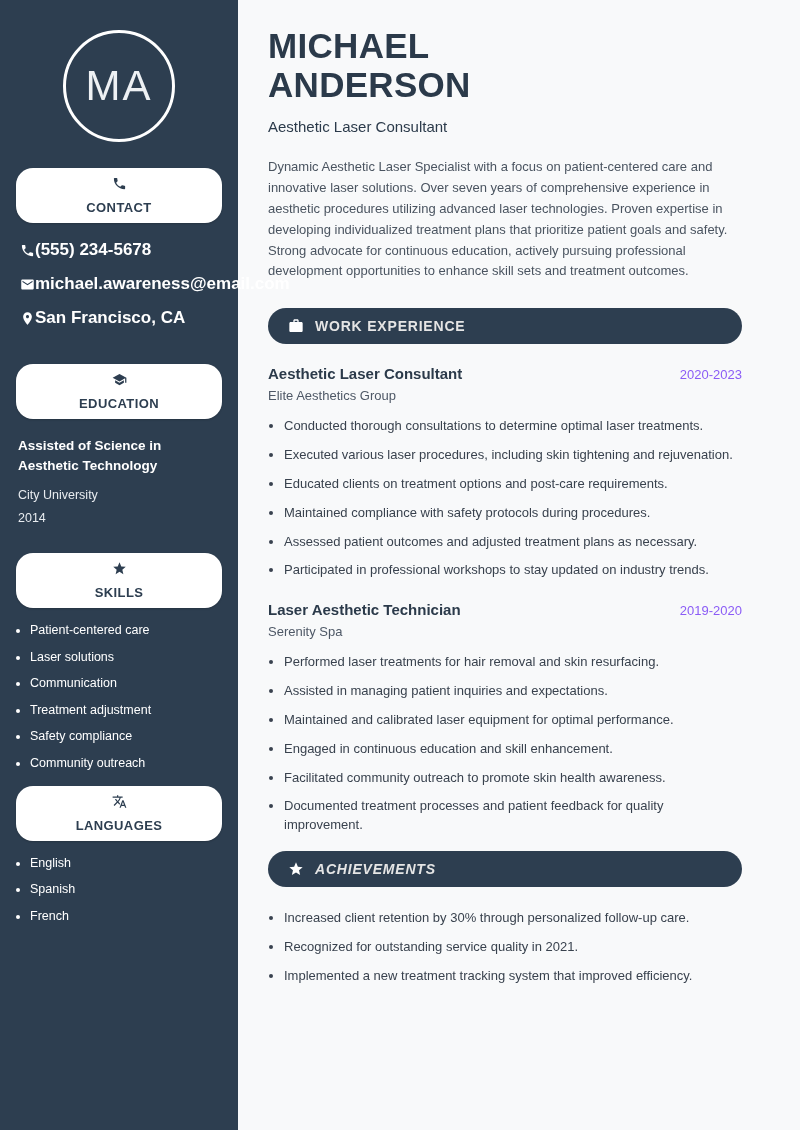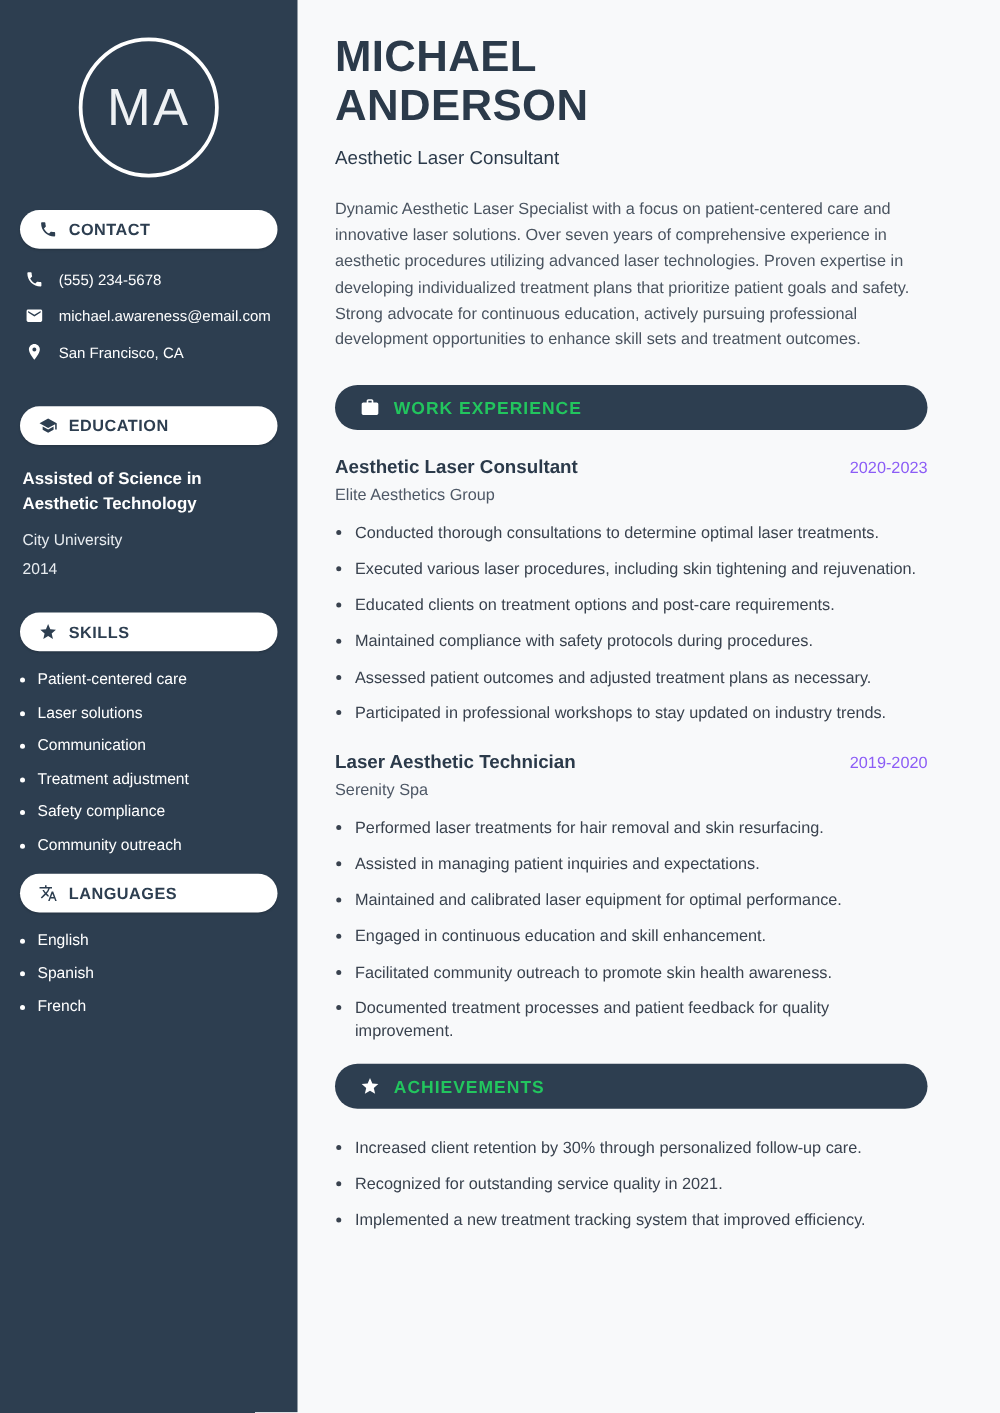--- a/index.html
+++ b/index.html
@@ -10,41 +10,41 @@
 
   
   .sidebar { flex: 0 0 238px; width: 238px; background: #2d3e50; color: #ffffff; padding-top: 30px; }
   .avatar { width: 112px; height: 112px; border: 3px solid #ffffff; border-radius: 50%;
             margin: 0 auto 26px auto; display: flex; align-items: center; justify-content: center; }
   .avatar-initials { font-size: 42px; color: #eef1f4; letter-spacing: 2px; }
 
   .side-pill { background: #ffffff; color: #2d3e50; border-radius: 17px; margin: 0 16px 15px 16px;
                padding: 8px 15px; display: flex; align-items: center; gap: 9px;
                font-size: 13px; font-weight: bold; letter-spacing: 0.4px;
-               box-shadow: 0 1px 2px rgba(0,0,0,0.18); }
+               box-shadow: 0 1px 2px rgba(0,0,0,0.18); flex-direction: column; }
   .side-pill svg { width: 15px; height: 15px; flex: 0 0 15px; fill: #2d3e50; }
 
   .contact-list { padding: 2px 14px 10px 20px; margin-bottom: 12px; }
-  .contact-row { display: flex; align-items: center; gap: 12px; margin-bottom: 14px; font-size: 12px; }
+  .contact-row { display: flex; align-items: center; margin-bottom: 14px; font-size: 17px; font-weight: bold; }
   .contact-row svg { width: 15px; height: 15px; flex: 0 0 15px; fill: #ffffff; }
 
   .edu-block { padding: 2px 18px 6px 18px; margin-bottom: 14px; }
   .edu-degree { font-weight: bold; font-size: 13.5px; line-height: 1.5; margin-bottom: 9px; }
   .edu-line { font-size: 12.5px; line-height: 1.5; margin-bottom: 5px; color: #e8ecf0; }
 
   .side-list { margin: 4px 16px 16px 16px; padding-left: 14px; list-style: disc; }
   .side-list li { font-size: 12.5px; margin-bottom: 12.5px; }
 
   
   .main { flex: 1; padding: 26px 30px 0 30px; }
   .name { color: #2b3a4a; font-size: 35px; line-height: 1.12; font-weight: bold; letter-spacing: 0.3px; }
   .headline { margin-top: 14px; font-size: 15px; color: #2b3a4a; }
   .summary { margin-top: 22px; font-size: 13px; line-height: 1.6; color: #4a5460; max-width: 512px; }
 
-  .section-pill { margin-top: 26px; background: #2d3e50; color: #22c55e; border-radius: 20px;
+  .section-pill { margin-top: 26px; background: #2d3e50; color: #e5e5e5; border-radius: 20px;
                   padding: 10px 20px; display: flex; align-items: center; gap: 11px;
                   font-size: 14px; font-weight: bold; letter-spacing: 0.8px; }
   .section-pill svg { width: 16px; height: 16px; fill: #ffffff; flex: 0 0 16px; }
 
   .job { margin-top: 21px; }
   .job-head { display: flex; justify-content: space-between; align-items: baseline; }
   .job-title { font-size: 15px; font-weight: bold; color: #2b3a4a; }
   .job-dates { font-size: 13px; color: #8b5cf6; }
   .job-company { margin-top: 6px; font-size: 13px; color: #4e5866; }
 
@@ -182,21 +182,21 @@
 
       <li>Performed laser treatments for hair removal and skin resurfacing.</li>
           <li>Assisted in managing patient inquiries and expectations.</li>
           <li>Maintained and calibrated laser equipment for optimal performance.</li>
           <li>Engaged in continuous education and skill enhancement.</li>
           <li>Facilitated community outreach to promote skin health awareness.</li>
           <li>Documented treatment processes and patient feedback for quality improvement.</li>
         </ul>
     </section>
 
-    <div class="section-pill" style="margin-top: 16px;">
+    <div class="section-pill" style="margin-top: 16px; font-style: italic;">
       <svg viewBox="0 0 24 24">
           <path d="M12 17.27L18.18 21l-1.64-7.03L22 9.24l-7.19-.61L12 2 9.19 8.63 2 9.24l5.46 4.73L5.82 21z"></path>
         </svg>
       <span>ACHIEVEMENTS</span>
     </div>
 
     <ul class="bullets ach-list">
 
     <li>Increased client retention by 30% through personalized follow-up care.</li>
         <li>Recognized for outstanding service quality in 2021.</li>

